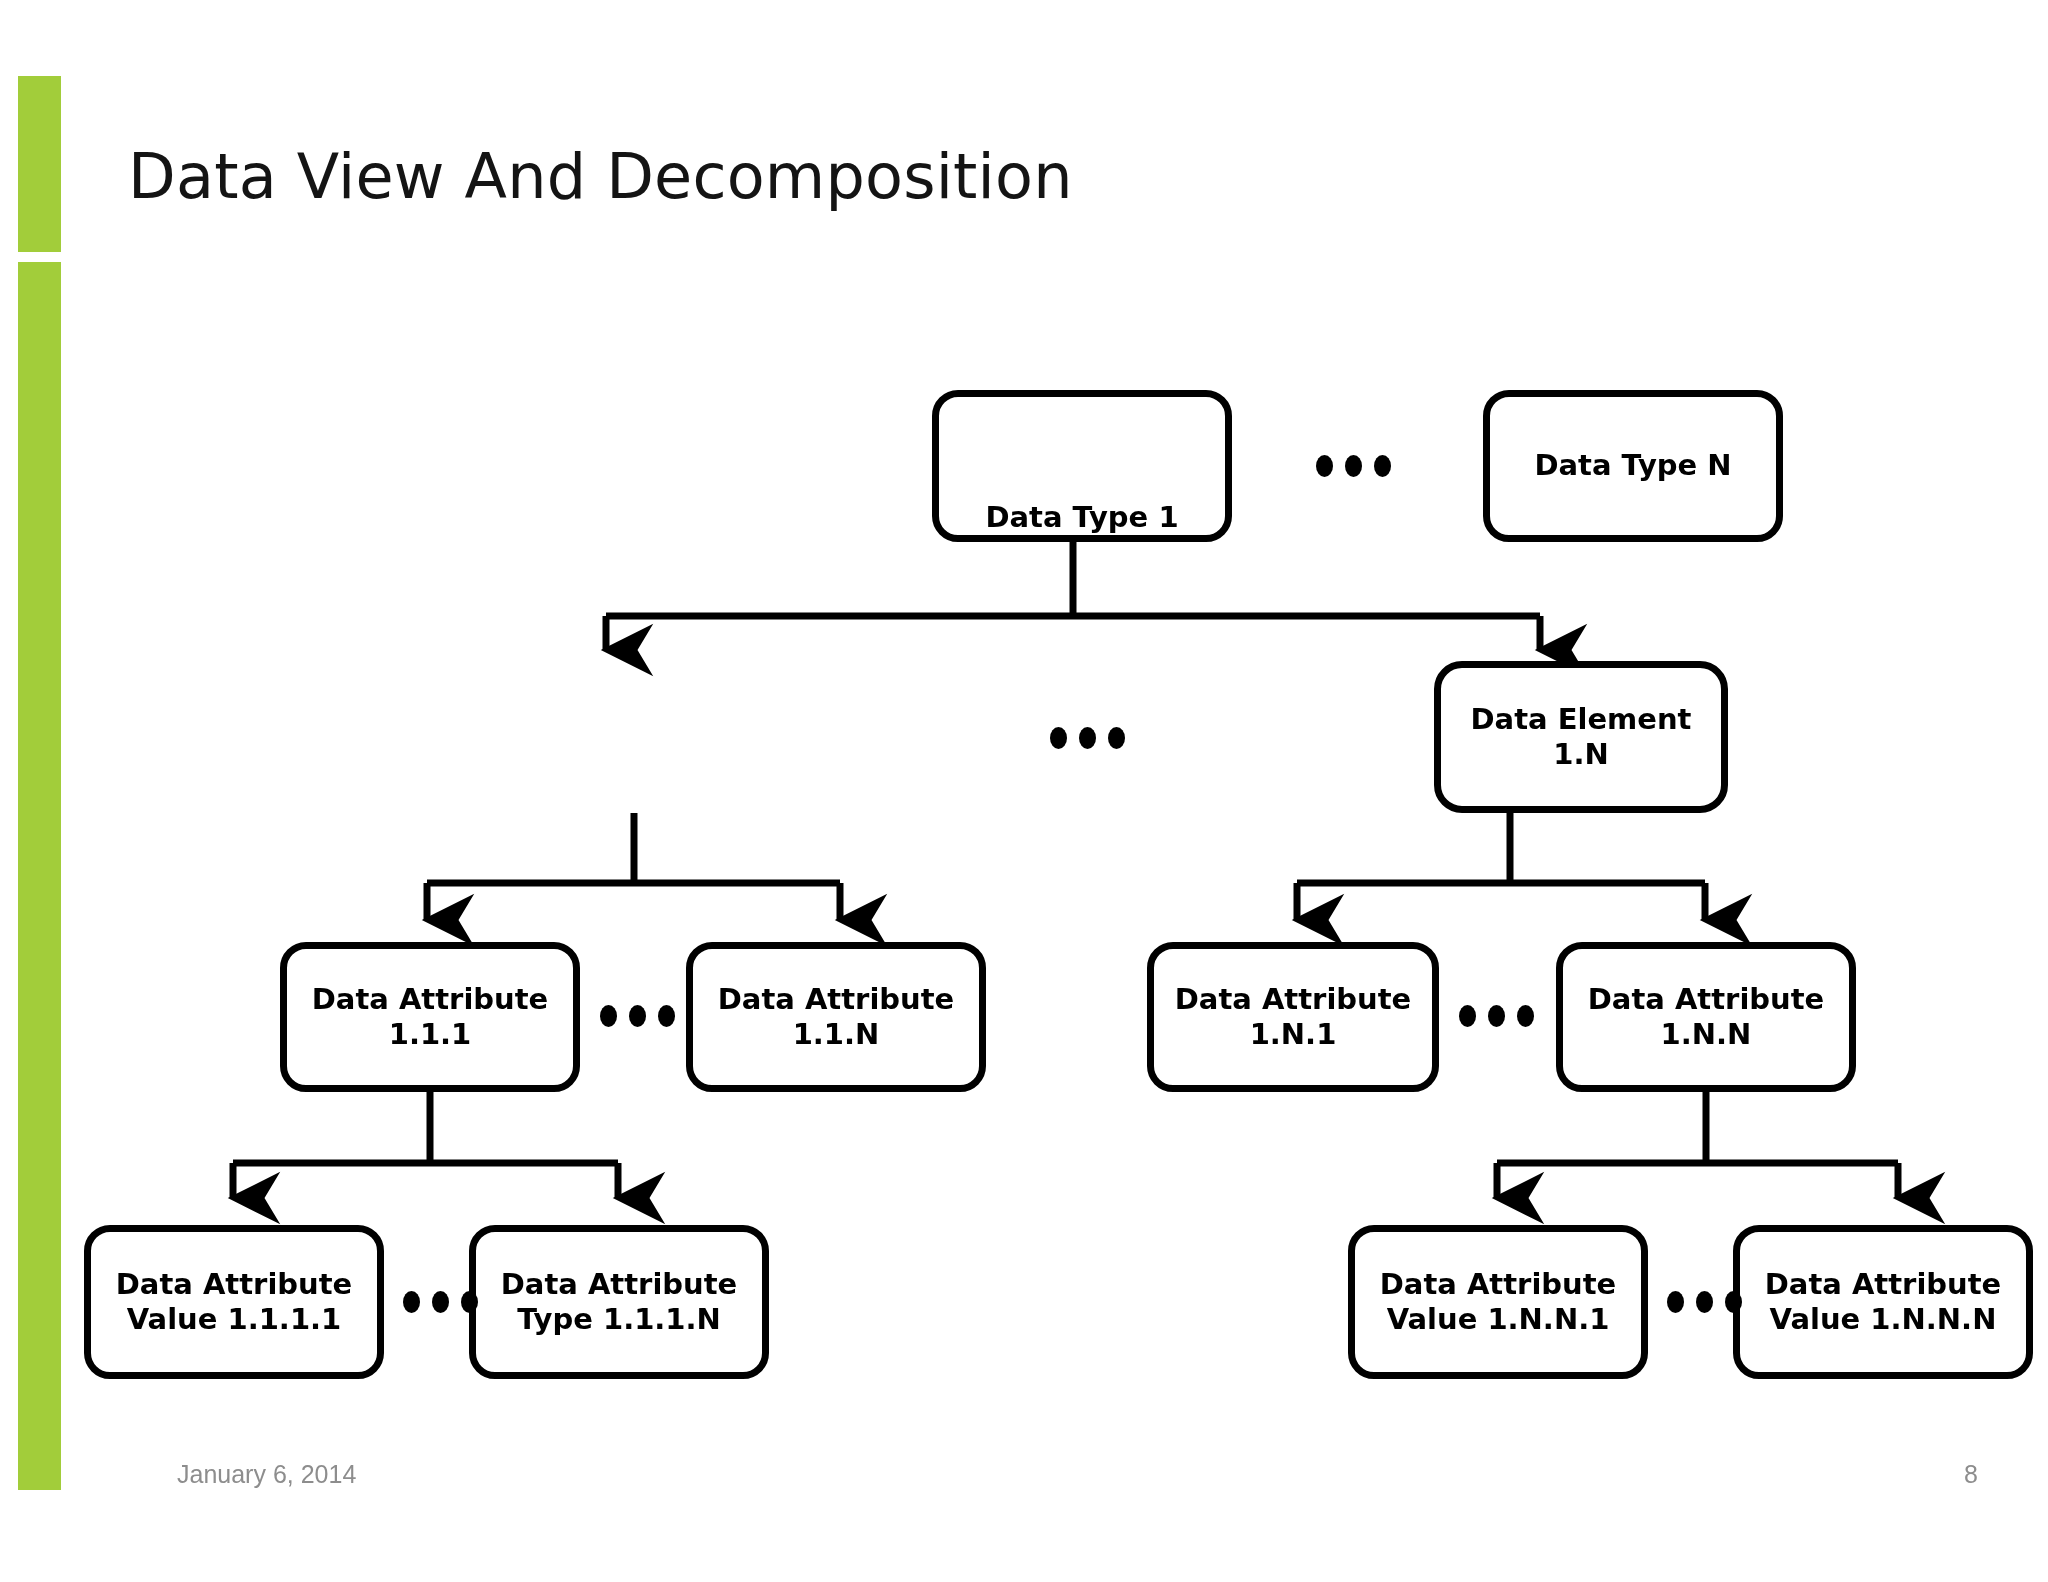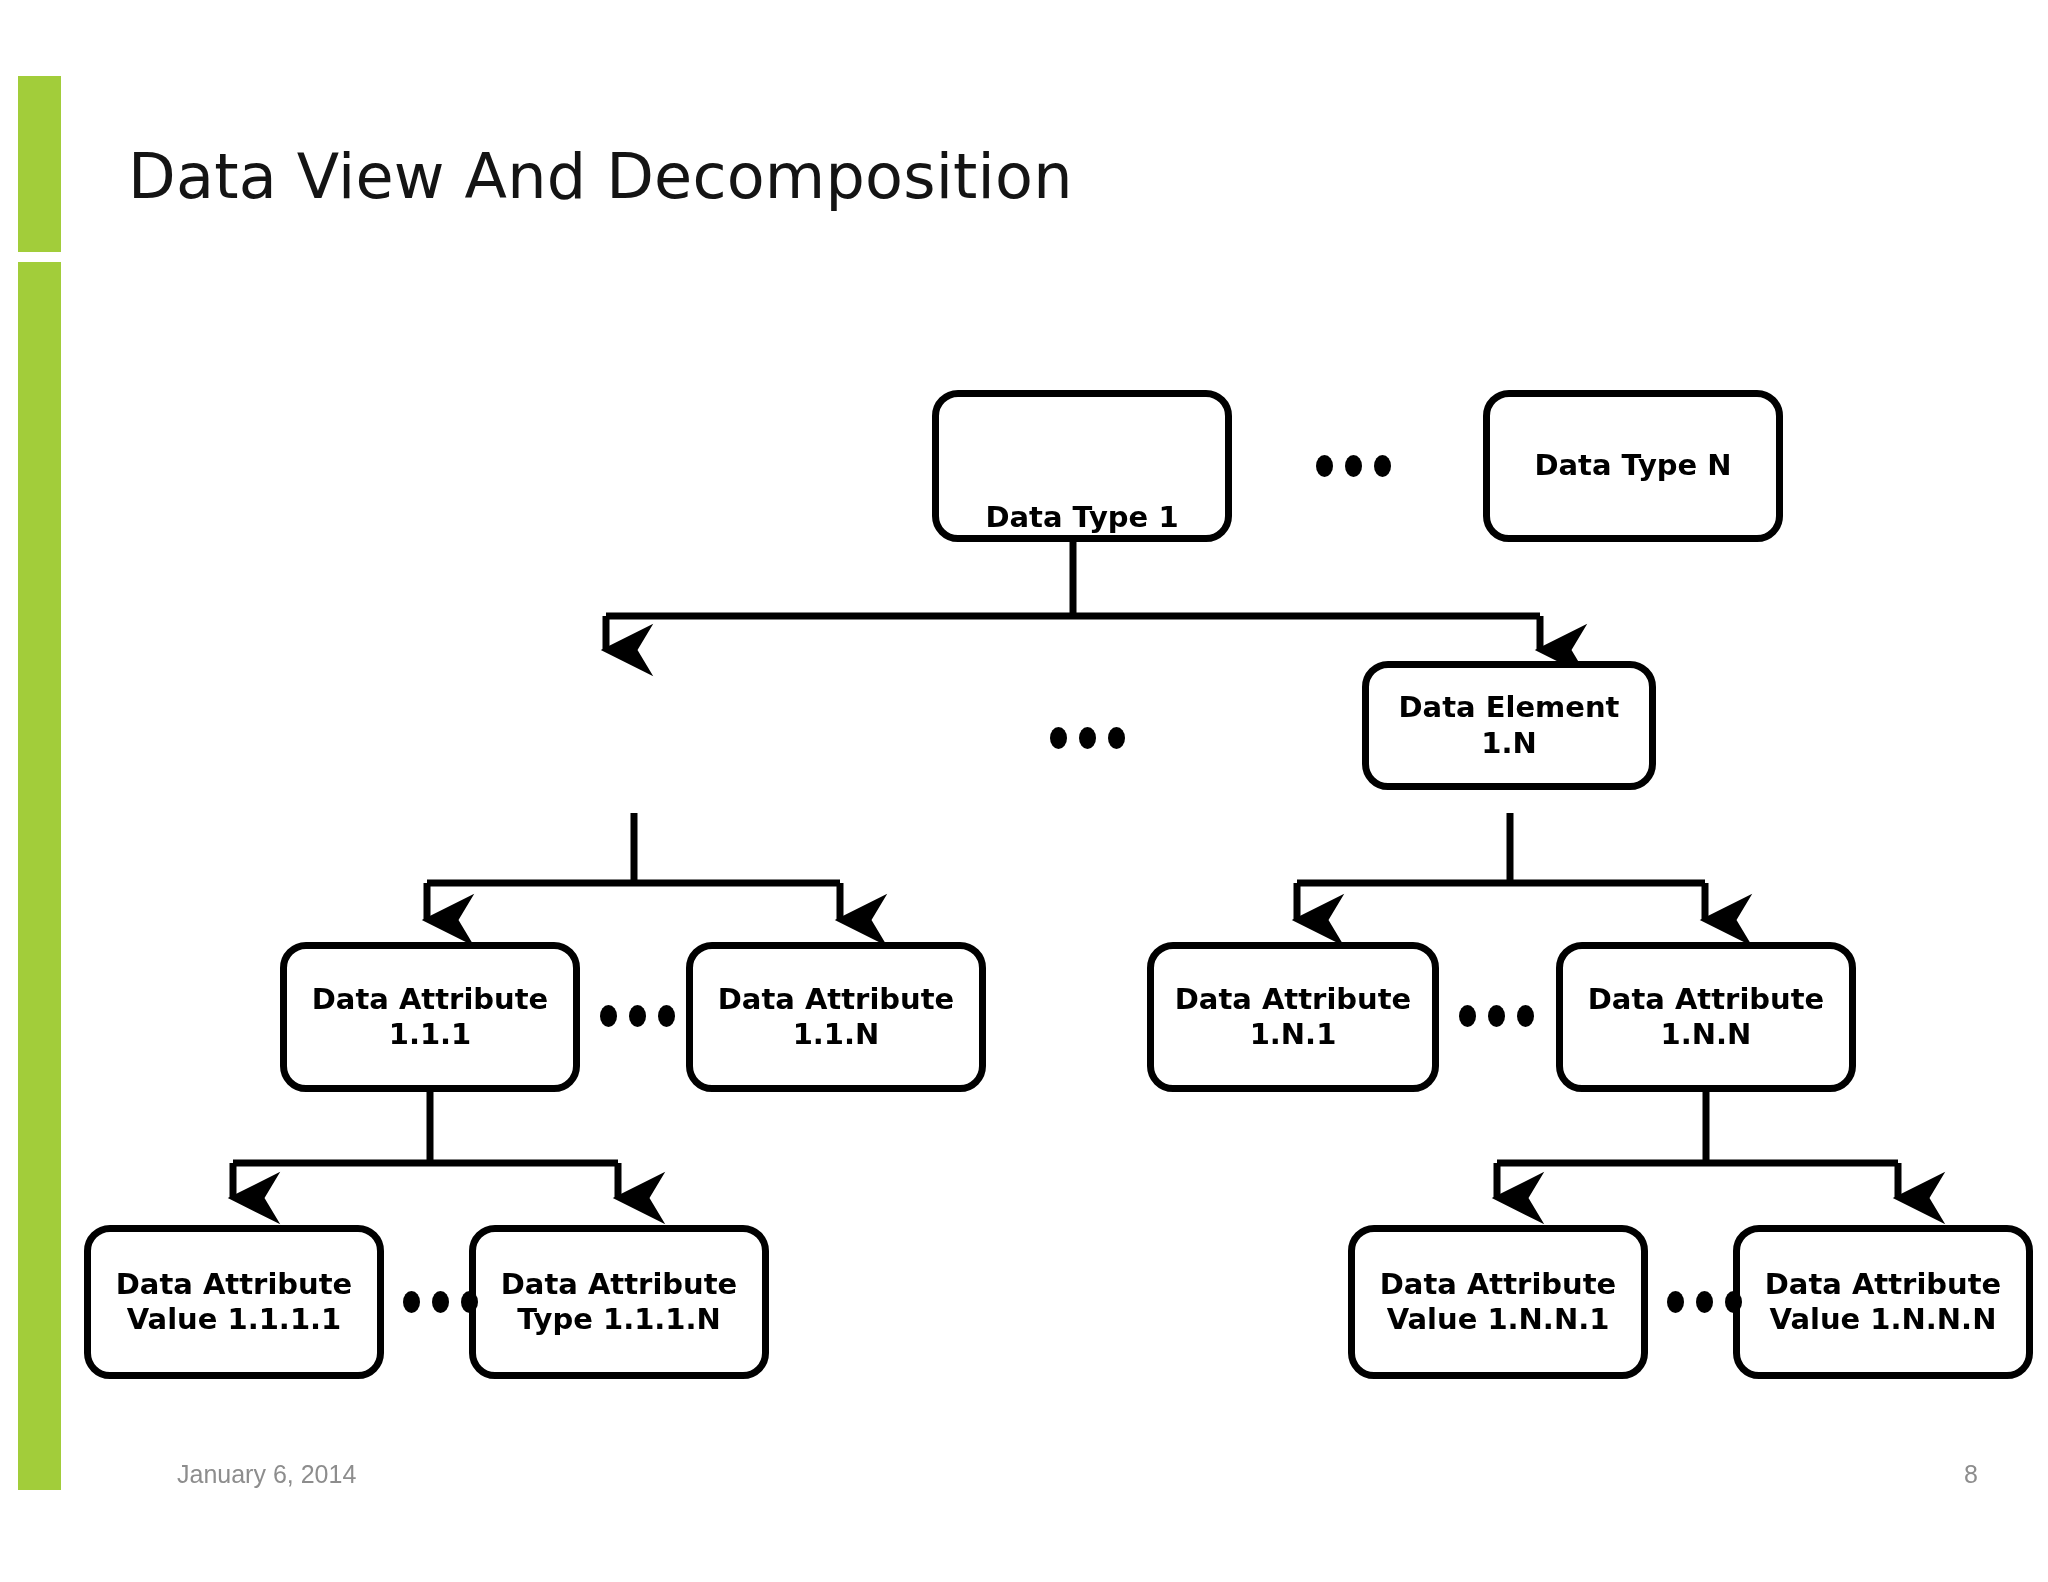--- a/index.html
+++ b/index.html
@@ -133,21 +133,21 @@
       <span>Data Type N</span>
     </div>
 
 
     <div class="ellipsis" style="left:1050px;top:727px;">
       <span></span>
       <span></span>
       <span></span>
     </div>
 
-    <div class="node" style="left:1362px;top:661px;width:294px;height:129px;">
+    <div class="node" style="left:1434px;top:661px;width:294px;height:152px;border-radius:28px;">
       <span>Data Element 1.N</span>
     </div>
 
     <div class="node two-line" style="left:280px;top:942px;width:300px;height:150px;">
       <span>
         <span>Data Attribute</span><br>
         <span>1.1.1</span>
       </span>
     </div>
 

